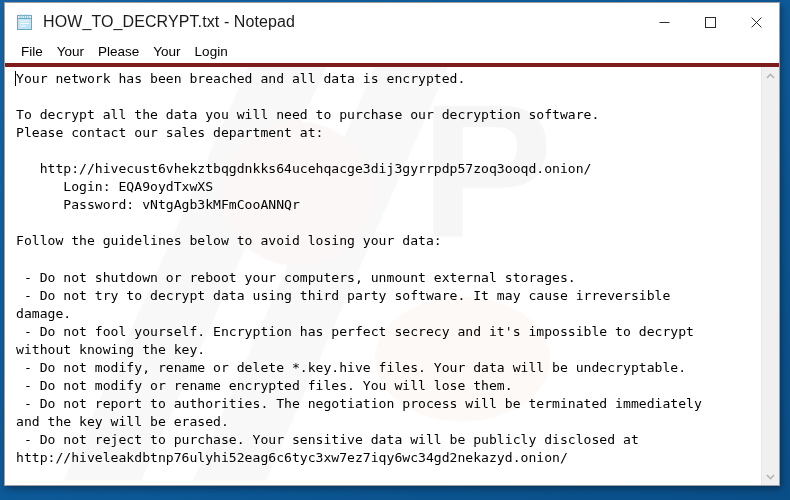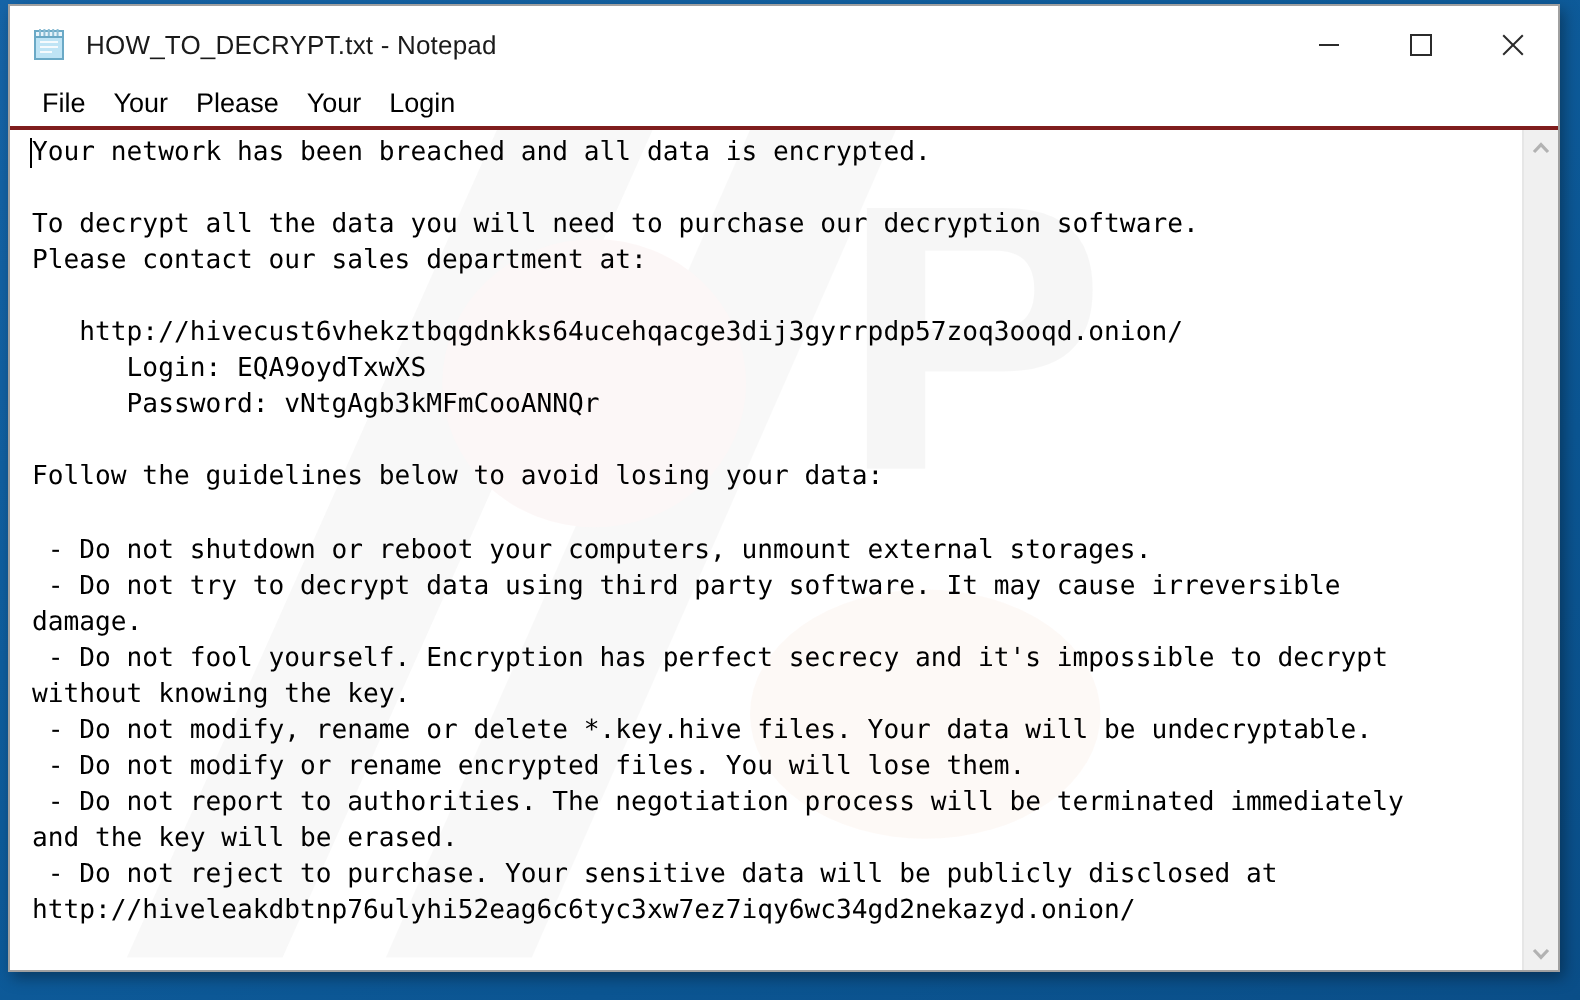--- a/index.html
+++ b/index.html
@@ -41,21 +41,21 @@
   }
   #app-icon {
     width: 18px;
     height: 18px;
     margin-left: 11px;
     margin-right: 9px;
     position: relative;
     flex: 0 0 18px;
   }
   #title-text {
-    font-size: 13px;
+    font-size: 16px;
     color: #1a1a1a;
     letter-spacing: 0.1px;
     white-space: nowrap;
     font-family: "Liberation Sans", sans-serif;
   }
   .winbtn {
     width: 46px;
     height: 38px;
     display: flex;
     align-items: center;
@@ -89,21 +89,21 @@
     line-height: 20px;
     white-space: nowrap;
     font-family: "Liberation Sans", sans-serif;
   }
 
   
   #editor-row {
     flex: 1 1 auto;
     display: flex;
     min-height: 0;
-    border-top: 2px solid #7f1d1d;
+    border-top: 4px solid #7f1d1d;
     position: relative;
     gap: 17px;
   }
   #textarea-wrap {
     flex: 1 1 auto;
     position: relative;
     background: #ffffff;
     overflow: hidden;
   }
 

